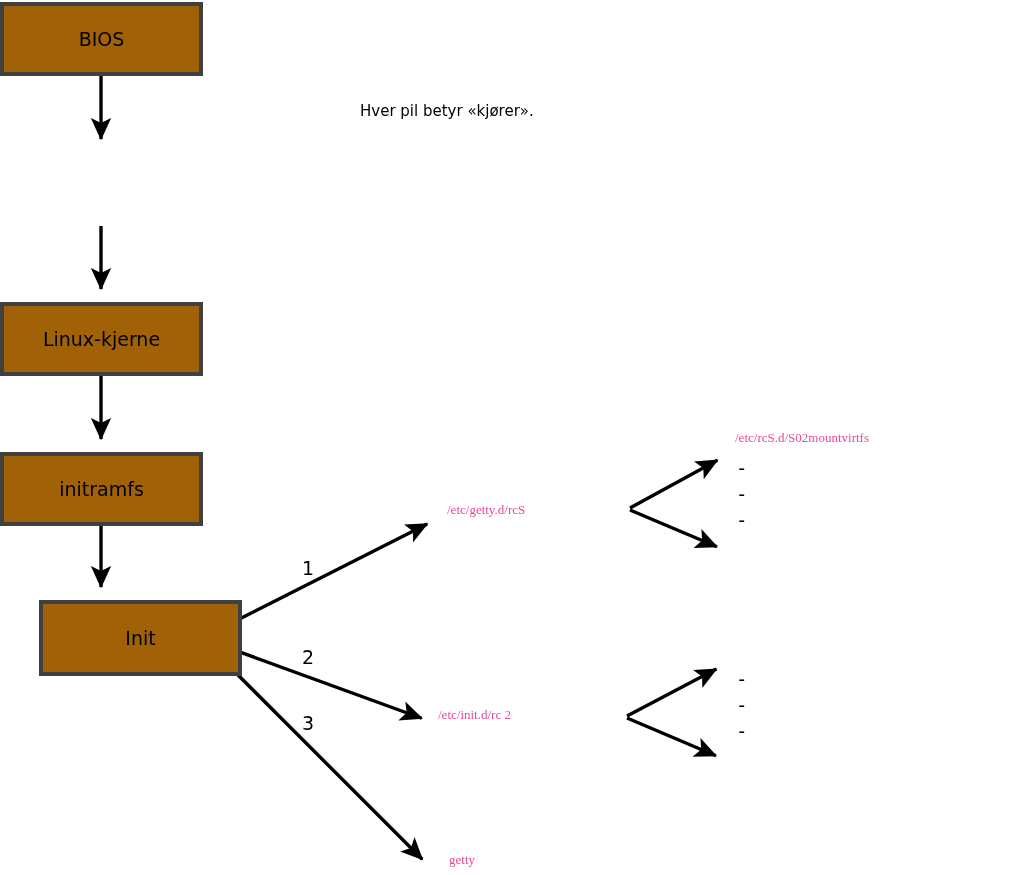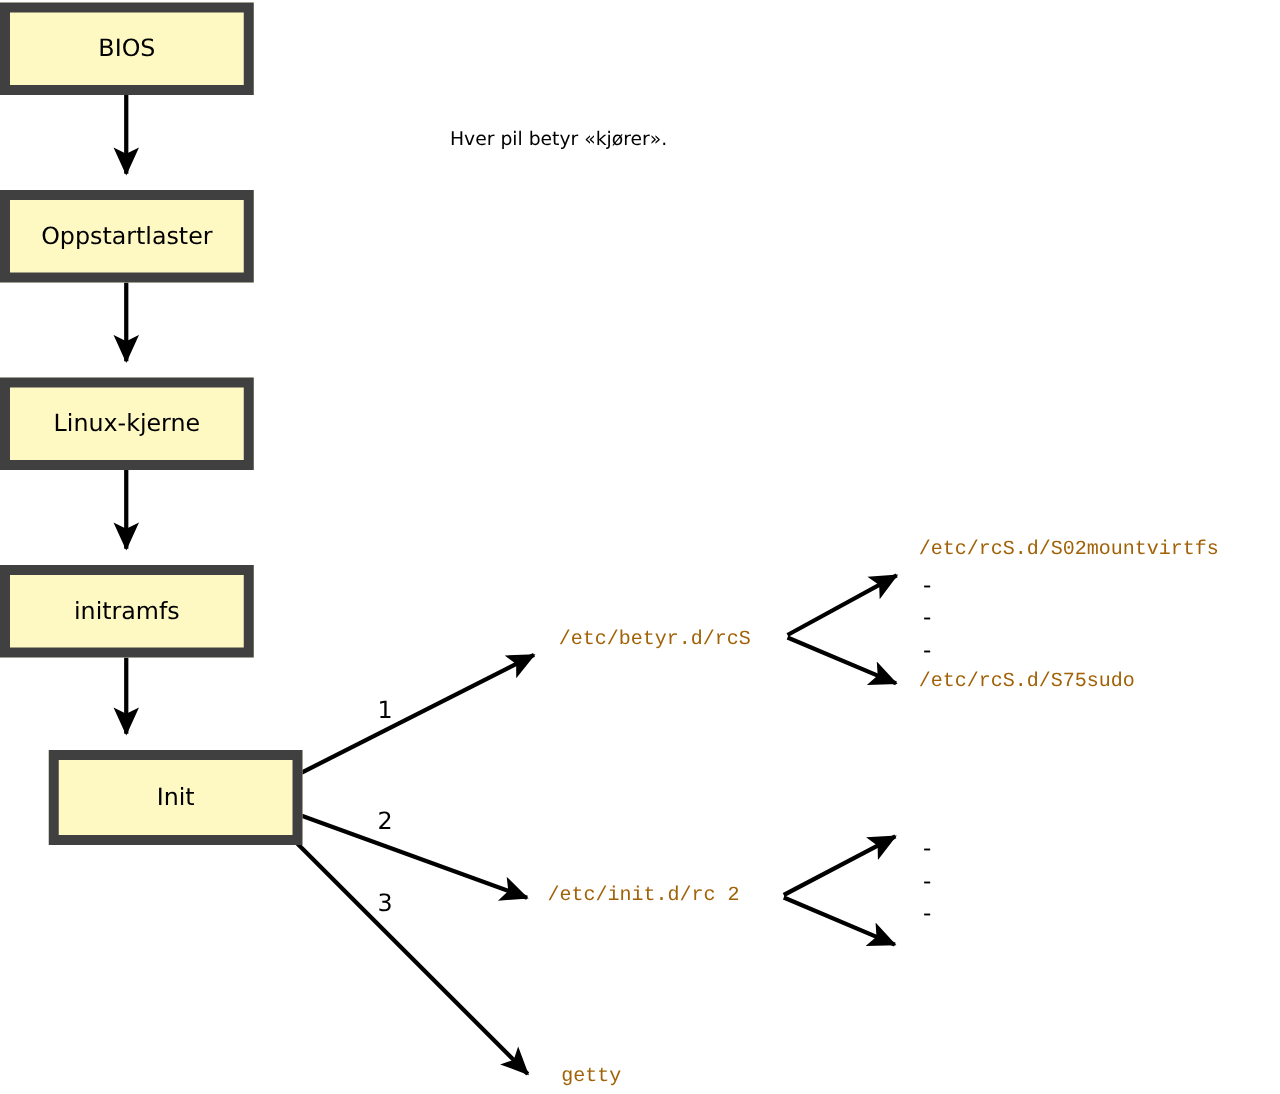--- a/index.html
+++ b/index.html
@@ -20,45 +20,45 @@
     position: absolute;
     left: 0;
     top: 0;
     width: 1024px;
     height: 875px;
     overflow: visible;
   }
   .node-box {
     position: absolute;
     box-sizing: border-box;
-    background: #fef9c3;
-    border: 8px solid #404040;
+    background: #a16207;
+    border: 4px solid #404040;
     display: flex;
     align-items: center;
     justify-content: center;
   }
   .node-label {
     font-family: "DejaVu Sans", "Liberation Sans", sans-serif;
     font-size: 19px;
     color: #000000;
     line-height: 1;
     white-space: nowrap;
   }
   .caption {
     position: absolute;
     font-family: "DejaVu Sans", "Liberation Sans", sans-serif;
     font-size: 15px;
     color: #000000;
     white-space: nowrap;
   }
   .mono-label {
     position: absolute;
-    font-family: Liberation Mono, monospace;
-    font-size: 16px;
-    color: #a16207;
+    font-family: Liberation Serif, serif;
+    font-size: 13px;
+    color: #ec4899;
     white-space: nowrap;
     line-height: 1;
   }
   .dash-label {
     position: absolute;
     font-family: "DejaVu Sans Mono", "Liberation Mono", monospace;
     font-size: 19px;
     color: #000000;
     line-height: 1;
   }
@@ -93,47 +93,43 @@
         <line x1="630" y1="510" x2="716.8679191565496" y2="546.7173678909127" stroke="#000000" stroke-width="3.4" marker-end="url(#arrowhead)"></line>
         <line x1="627" y1="716" x2="716.2616353682089" y2="669.1151006146781" stroke="#000000" stroke-width="3.4" marker-end="url(#arrowhead)"></line>
         <line x1="627" y1="718" x2="715.8736003993722" y2="755.7039516845821" stroke="#000000" stroke-width="3.4" marker-end="url(#arrowhead)"></line>
       </g>
   </svg>
 
   <div class="node-box" style="left:0px; top:2px; width:203px; height:74px;">
     <span class="node-label">BIOS</span>
   </div>
 
-  <div class="node-box" style="left:0px; top:152px; width:203px; height:74px;">
-    <span class="node-label">Oppstartlaster</span>
-  </div>
 
   <div class="node-box" style="left:0px; top:302px; width:203px; height:74px;">
     <span class="node-label">Linux-kjerne</span>
   </div>
 
   <div class="node-box" style="left:0px; top:452px; width:203px; height:74px;">
     <span class="node-label">initramfs</span>
   </div>
 
   <div class="node-box" style="left:0px; top:600px; width:203px; height:76px;margin-left:39px;">
     <span class="node-label">Init</span>
   </div>
 
   <div class="caption" style="left:360px; top:102px;">Hver pil betyr «kjører».</div>
 
   <div class="edge-number" style="left:302px; top:559px;">1</div>
   <div class="edge-number" style="left:302px; top:648px;">2</div>
   <div class="edge-number" style="left:302px; top:714px;">3</div>
 
-  <div class="mono-label" style="left:447px; top:503px;">/etc/betyr.d/rcS</div>
+  <div class="mono-label" style="left:447px; top:503px;">/etc/getty.d/rcS</div>
   <div class="mono-label" style="left:438px; top:708px;">/etc/init.d/rc 2</div>
   <div class="mono-label" style="left:449px; top:853px;">getty</div>
   <div class="mono-label" style="left:735px; top:431px;">/etc/rcS.d/S02mountvirtfs</div>
-  <div class="mono-label" style="left:735px; top:537px;">/etc/rcS.d/S75sudo</div>
 
   <div class="dash-label" style="left:736px; top:459px;">-</div>
   <div class="dash-label" style="left:736px; top:485px;">-</div>
   <div class="dash-label" style="left:736px; top:511px;">-</div>
   <div class="dash-label" style="left:736px; top:670px;">-</div>
   <div class="dash-label" style="left:736px; top:696px;">-</div>
   <div class="dash-label" style="left:736px; top:722px;">-</div>
 
 </div>
 

